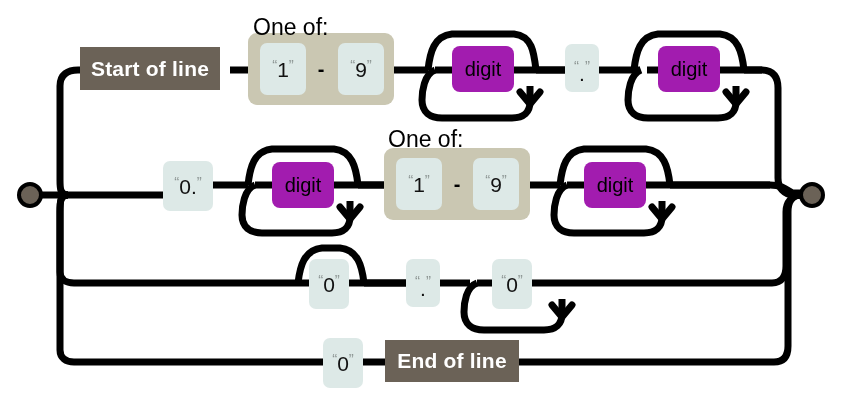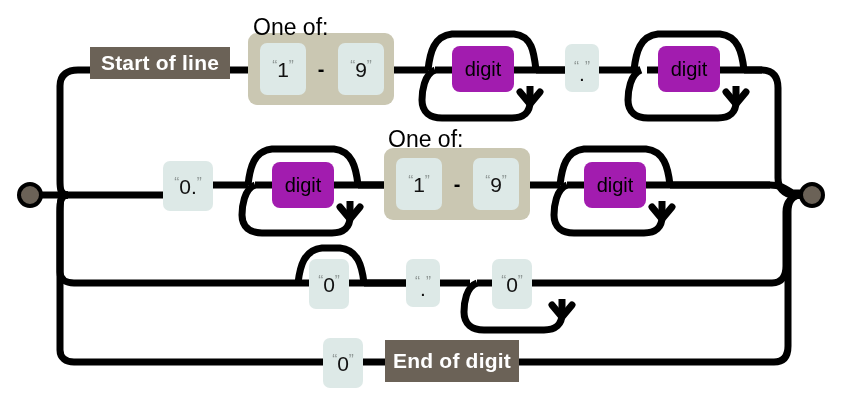--- a/index.html
+++ b/index.html
@@ -193,21 +193,21 @@
 
   <div class="group-box" style="left:248px; top:33px; width:146px; height:72px;"></div>
   <div class="group-box" style="left:384px; top:148px; width:146px; height:72px;"></div>
 
   <div class="group-label" style="left:253px; top:14px;">One of:</div>
   <div class="group-label" style="left:388px; top:126px;">One of:</div>
 
   <div class="range-dash" style="left:312px; top:58px; width:18px; height:22px;">-</div>
   <div class="range-dash" style="left:448px; top:173px; width:18px; height:22px;">-</div>
 
-  <div class="node anchor" style="left:90px; top:47px; width:140px; height:32px;">
+  <div class="node anchor" style="left:80px; top:47px; width:140px; height:43px;">
     <span>Start of line</span>
   </div>
 
   <div class="node lit" style="left:260px; top:43px; width:46px; height:52px;">
     <span class="q">“</span>
       <span class="v">1</span>
       <span class="q">”</span>
   </div>
 
   <div class="node lit" style="left:338px; top:43px; width:46px; height:52px;">
@@ -274,16 +274,16 @@
       <span class="q">”</span>
   </div>
 
   <div class="node lit" style="left:323px; top:338px; width:40px; height:50px;">
     <span class="q">“</span>
       <span class="v">0</span>
       <span class="q">”</span>
   </div>
 
   <div class="node anchor" style="left:385px; top:340px; width:134px; height:42px;">
-    <span>End of digit</span>
+    <span>End of line</span>
   </div>
 
 </div>
 
 </body></html>

